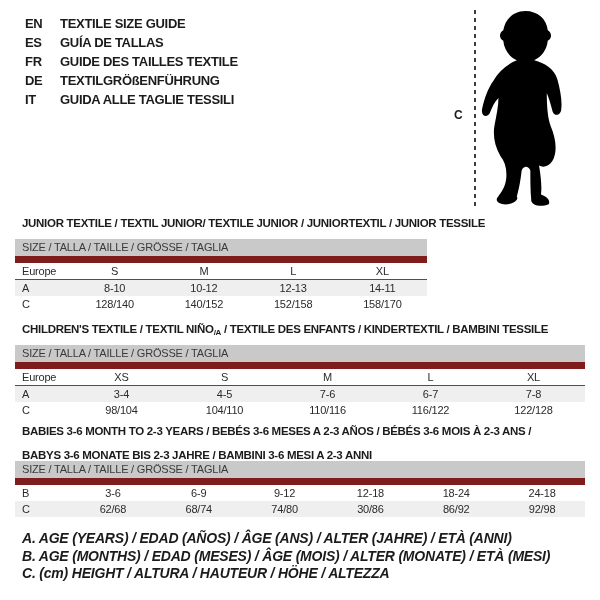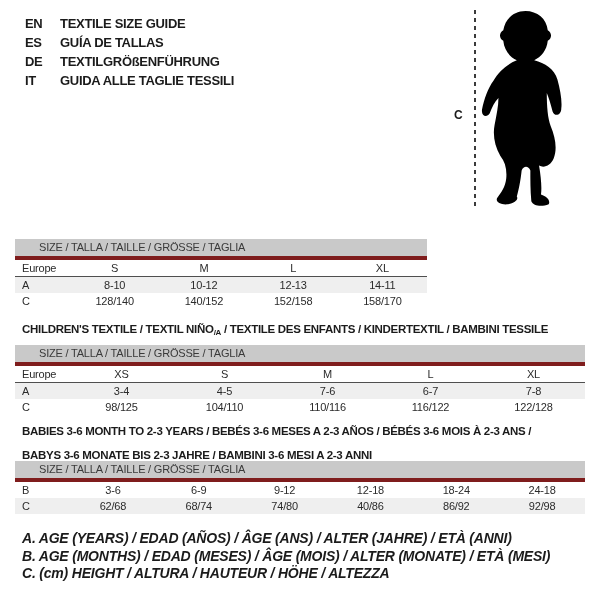--- a/index.html
+++ b/index.html
@@ -19,43 +19,47 @@
   .measure-label{position:absolute;left:454px;top:108px;font-size:12px;font-weight:bold;}
   .baby{position:absolute;left:480px;top:8px;width:92px;height:203px;}
   
   .tbl-title{position:absolute;left:22px;font-weight:bold;font-size:11.5px;letter-spacing:-0.3px;white-space:nowrap;}
   .sub{font-size:8px;vertical-align:-2px;}
   .footnotes{position:absolute;left:22px;top:530px;font-weight:bold;font-size:14px;letter-spacing:-0.2px;font-style:italic;}
   .footnote{height:17.5px;line-height:17.5px;white-space:nowrap;}
   
   .size-table{position:absolute;left:15px;}
   .size-bar{
-    height:17px;line-height:17px;background:#c9c9c9;border-bottom:4px solid #7f1d1d;
-    color:#3a3a3a;font-size:11px;padding-left:24px;letter-spacing:-0.2px;
+    height:17px;line-height:17px;background:#c9c9c9;border-bottom:7px solid #7f1d1d;
+    color:#3a3a3a;font-size:11px;padding-left:7px;letter-spacing:-0.2px;
   }
-  .trow{display:flex;height:16px;line-height:16px;font-size:11px;color:#2b2b2b;letter-spacing:-0.2px;justify-content:flex-end;}
+  .trow{display:flex;height:16px;line-height:16px;font-size:11px;color:#2b2b2b;letter-spacing:-0.2px;}
   .trow.shade{background:#efefef;}
   .trow.rule{border-bottom:1px solid #4f4f4f;}
   .rlabel{flex:0 0 48px;padding-left:7px;text-align:left;}
   .cell{flex:1;text-align:center;}
   .w1{width:412px;} .w2{width:570px;}
 </style>
 </head>
 <body>
 
 <div class="page">
 
   <div class="langs">
     <div class="lang-row">
       <span class="lang-code">EN</span>
       <span class="lang-label">TEXTILE SIZE GUIDE</span>
     </div>
     <div class="lang-row">
       <span class="lang-code">ES</span>
       <span class="lang-label">GUÍA DE TALLAS</span>
+    </div>
+    <div class="lang-row">
+      <span class="lang-code">FR</span>
+      <span class="lang-label">GUIDE DES TAILLES TEXTILE</span>
     </div>
     <div class="lang-row">
       <span class="lang-code">DE</span>
       <span class="lang-label">TEXTILGRÖßENFÜHRUNG</span>
     </div>
     <div class="lang-row">
       <span class="lang-code">IT</span>
       <span class="lang-label">GUIDA ALLE TAGLIE TESSILI</span>
     </div>
   </div>
@@ -88,20 +92,21 @@
       C17,111 19,101 19,93
       C15,97 12,103 10,109
       C7,114 1,112 2,105
       C4,95 8,83 14,75
       C19,66 28,58 38,54
       C31,51 25,44 24,34
       C19,31 20,25 24,23
       C26,11 35,3 47,3 Z"></path>
   </svg>
 
+  <div class="tbl-title" style="top:217px;">JUNIOR TEXTILE / TEXTIL JUNIOR/ TEXTILE JUNIOR / JUNIORTEXTIL / JUNIOR TESSILE</div>
   <div class="size-table w1" style="top:239px;">
     <div class="size-bar">SIZE / TALLA / TAILLE / GRÖSSE / TAGLIA</div>
     <div class="trow rule">
       <span class="rlabel">Europe</span>
       <span class="cell">S</span>
       <span class="cell">M</span>
       <span class="cell">L</span>
       <span class="cell">XL</span>
     </div>
     <div class="trow shade">
@@ -134,21 +139,21 @@
     <div class="trow shade">
       <span class="rlabel">A</span>
       <span class="cell">3-4</span>
       <span class="cell">4-5</span>
       <span class="cell">7-6</span>
       <span class="cell">6-7</span>
       <span class="cell">7-8</span>
     </div>
     <div class="trow">
       <span class="rlabel">C</span>
-      <span class="cell">98/125</span>
+      <span class="cell">98/104</span>
       <span class="cell">104/110</span>
       <span class="cell">110/116</span>
       <span class="cell">116/122</span>
       <span class="cell">122/128</span>
     </div>
   </div>
 
   <div class="tbl-title" style="top:425px;">BABIES 3-6 MONTH TO 2-3 YEARS / BEBÉS 3-6 MESES A 2-3 AÑOS / BÉBÉS 3-6 MOIS À 2-3 ANS /</div>
   <div class="tbl-title" style="top:449px;">BABYS 3-6 MONATE BIS 2-3 JAHRE / BAMBINI 3-6 MESI A 2-3 ANNI</div>
   <div class="size-table w2" style="top:461px;">
@@ -160,21 +165,21 @@
       <span class="cell">9-12</span>
       <span class="cell">12-18</span>
       <span class="cell">18-24</span>
       <span class="cell">24-18</span>
     </div>
     <div class="trow shade">
       <span class="rlabel">C</span>
       <span class="cell">62/68</span>
       <span class="cell">68/74</span>
       <span class="cell">74/80</span>
-      <span class="cell">40/86</span>
+      <span class="cell">30/86</span>
       <span class="cell">86/92</span>
       <span class="cell">92/98</span>
     </div>
   </div>
 
   <div class="footnotes">
     <div class="footnote">A. AGE (YEARS) / EDAD (AÑOS) / ÂGE (ANS) / ALTER (JAHRE) / ETÀ (ANNI)</div>
     <div class="footnote">B. AGE (MONTHS) / EDAD (MESES) / ÂGE (MOIS) / ALTER (MONATE) / ETÀ (MESI)</div>
     <div class="footnote">C. (cm) HEIGHT / ALTURA / HAUTEUR / HÖHE / ALTEZZA</div>
   </div>

